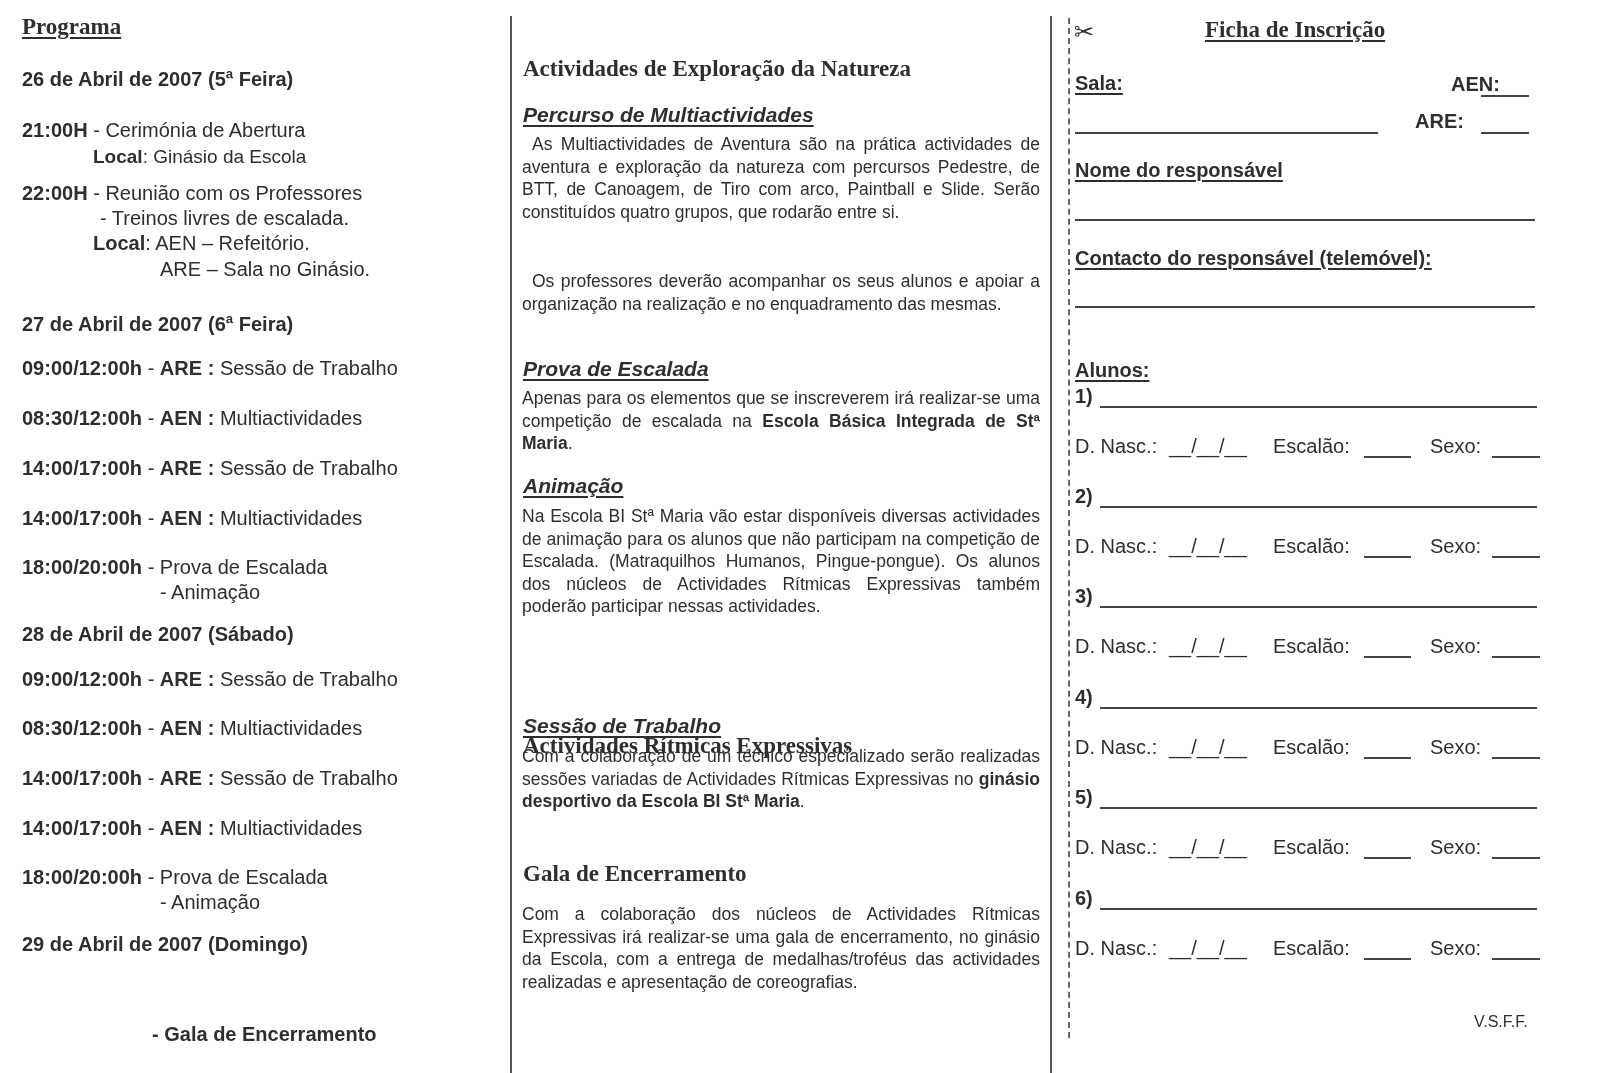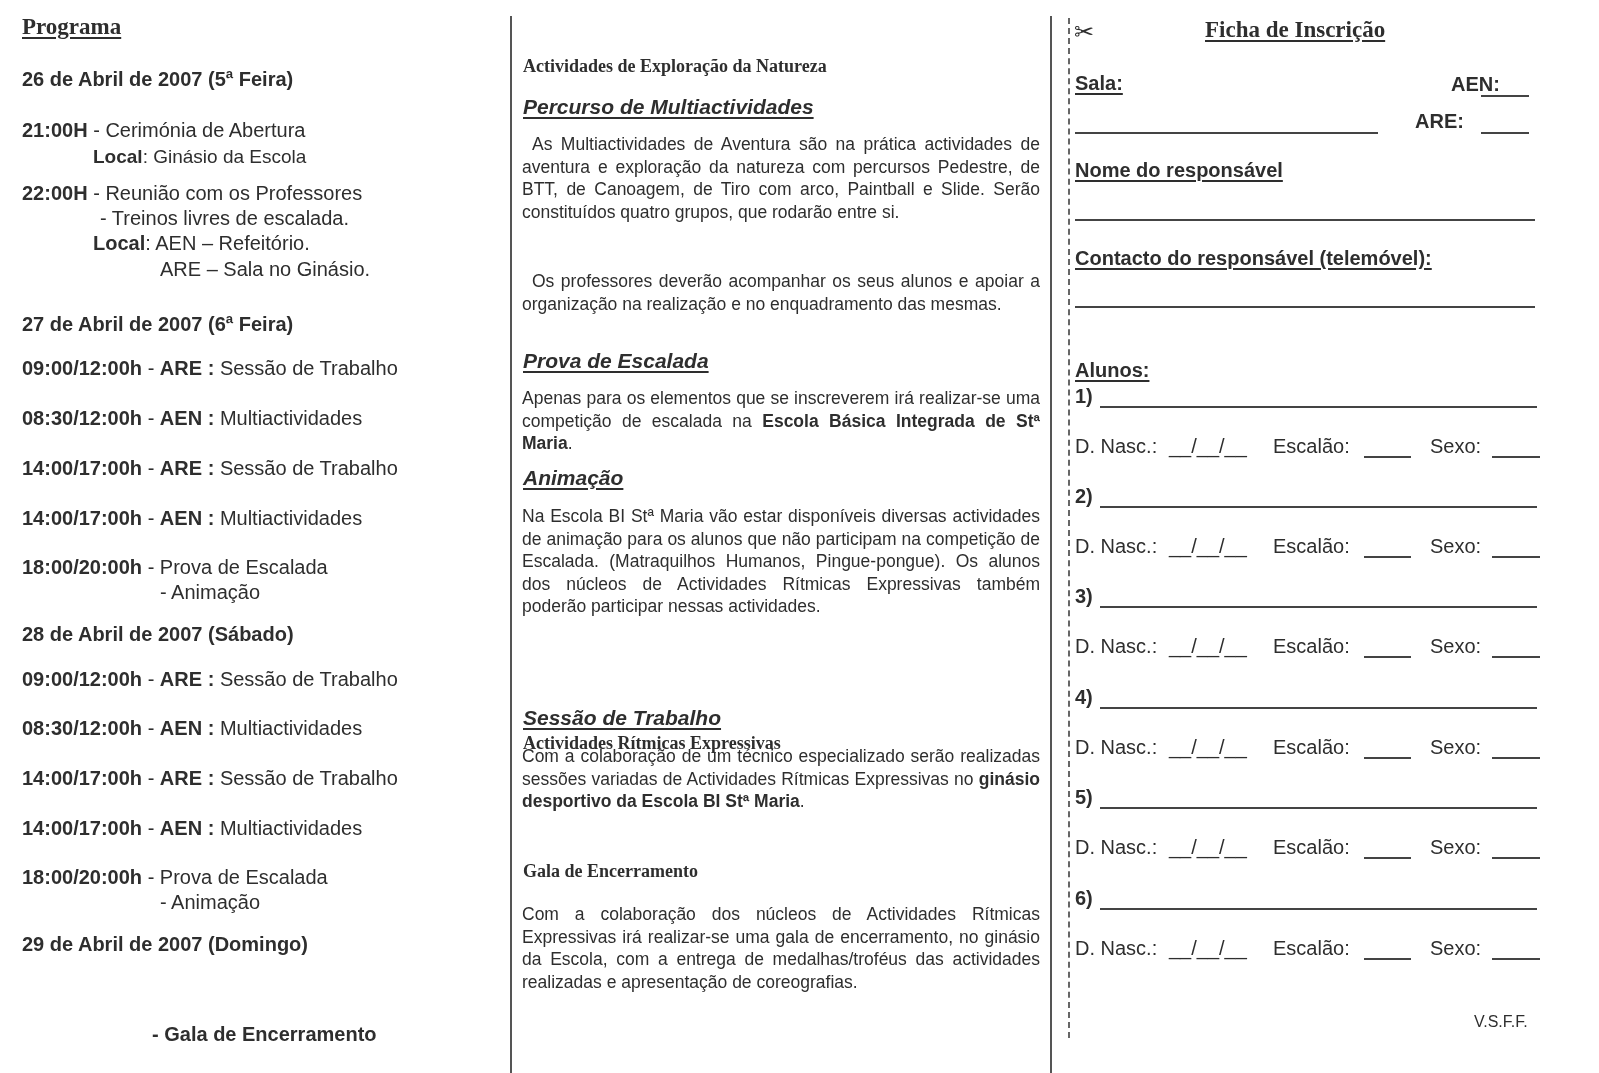--- a/index.html
+++ b/index.html
@@ -9,22 +9,22 @@
   .vline { position:absolute; top:16px; width:2px; background:#555; height:1057px; }
   .dash { position:absolute; left:1068px; top:18px; height:1020px; border-left:2px dashed #666; }
   .abs { position:absolute; white-space:nowrap; }
   .serif { font-family:"Liberation Serif", serif; }
   .u { text-decoration:underline; text-underline-offset:3px; }
   .b { font-weight:bold; }
   .prog-title { left:22px; top:14px; font-size:23px; font-weight:bold; }
   .day { left:22px; font-size:20px; font-weight:bold; }
   .ln { left:22px; font-size:20px; }
   .sub { font-size:19px; }
-  .h2 { font-size:18px; font-weight:bold; left:523px; }
-  .h3 { font-size:21px; font-weight:bold; font-style:italic; text-decoration:underline; text-underline-offset:3px; left:523px; }
+  .h2 { font-size:23px; font-weight:bold; left:523px; }
+  .h3 { font-size:21px; font-weight:bold; font-style:italic; text-decoration:underline; text-underline-offset:3px; left:523px;margin-top:8px; }
   .para { position:absolute; left:522px; width:518px; font-size:17.5px; line-height:22.6px; text-align:justify; text-align-last:left; }
   .form-label { font-size:20px; font-weight:bold; }
   .fline { position:absolute; height:0; border-top:2px solid #444; }
   .frm { font-size:20px; }
 </style>
 </head>
 <body>
 
 <div class="vline" style="left:510px;"></div>
 <div class="vline" style="left:1050px;"></div>

